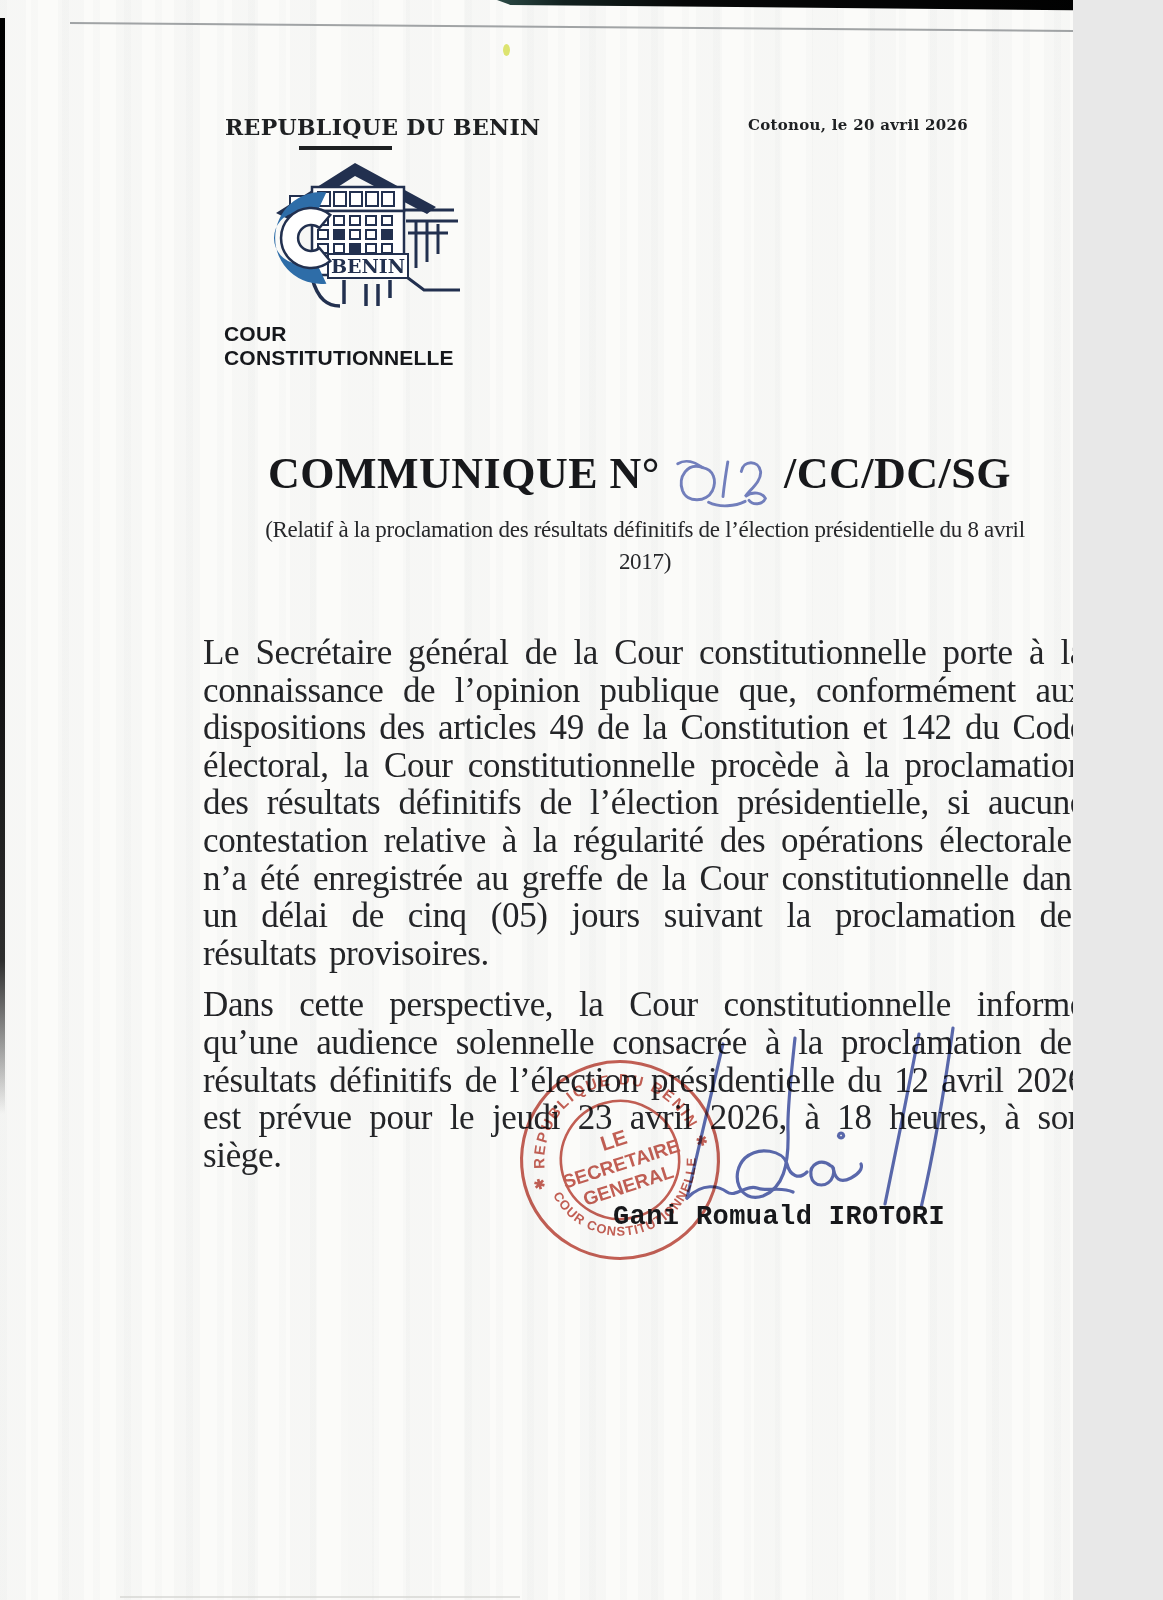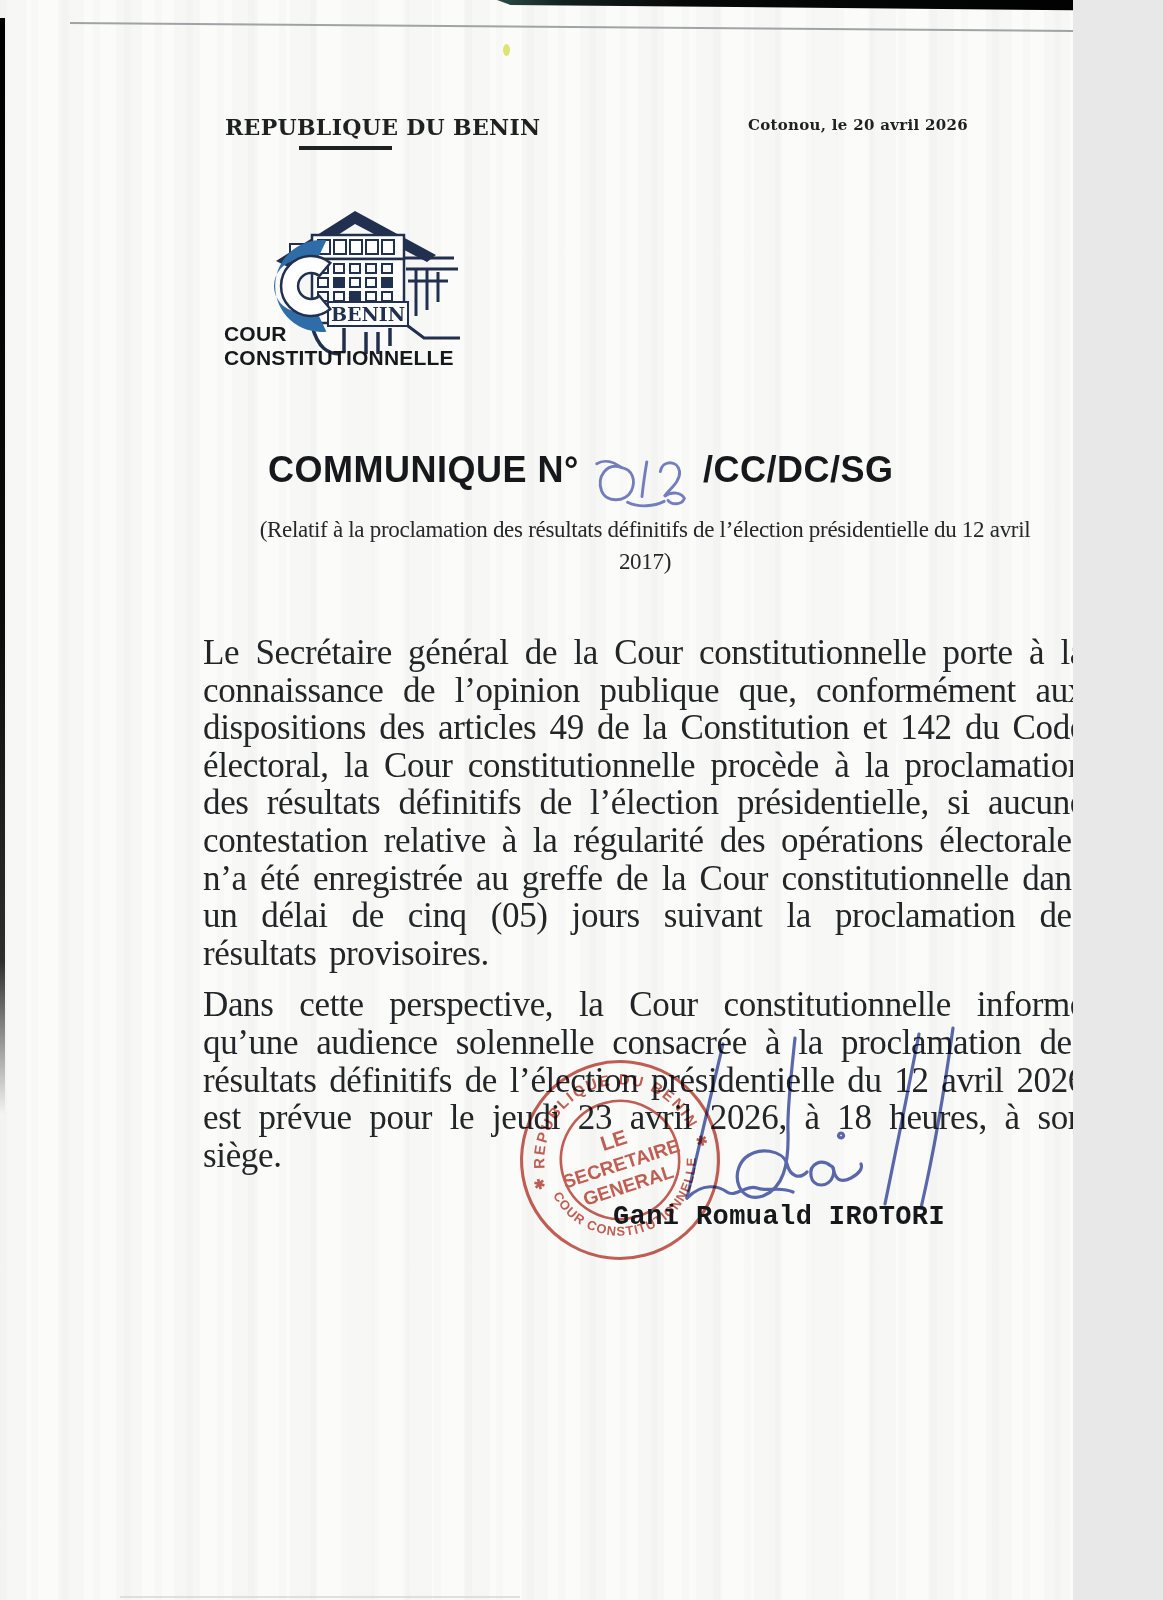--- a/index.html
+++ b/index.html
@@ -21,27 +21,27 @@
   .left-strip{position:absolute;left:0;top:18px;width:5px;height:1096px;
     background:linear-gradient(180deg,#000 0%,#0c0c0c 55%,#2e2e2e 86%,rgba(45,45,45,0) 100%);}
   .speck{position:absolute;left:503px;top:44px;width:7px;height:12px;border-radius:50%;
     background:#d6df4e;opacity:.8;}
   
   .hdr-left{position:absolute;left:225px;top:114px;font-family:"DejaVu Serif",serif;
     font-weight:bold;font-size:22px;letter-spacing:.3px;color:#1e2022;}
   .hdr-underline{position:absolute;left:299px;top:146px;width:93px;height:4px;background:#1e2022;}
   .hdr-date{position:absolute;left:748px;top:116px;font-family:"DejaVu Serif",serif;
     font-weight:bold;font-size:15px;letter-spacing:.3px;color:#1e2022;}
-  .logo-wrap{position:absolute;left:248px;top:150px;width:214px;height:170px;margin-top:48px;}
+  .logo-wrap{position:absolute;left:248px;top:150px;width:214px;height:170px;}
   .logo-caption{position:absolute;left:224px;top:322px;width:280px;
     font-family:"Liberation Sans",sans-serif;font-weight:bold;font-size:21px;
     letter-spacing:.2px;color:#16181c;}
   
   .title-row{position:absolute;left:268px;top:450px;display:flex;align-items:flex-start;white-space:nowrap;}
-  .title-main,.title-ref{font-family:Liberation Sans, sans-serif;font-weight:bold;font-size:36px;
+  .title-main,.title-ref{font-family:Liberation Serif, serif;font-weight:bold;font-size:44px;
     letter-spacing:.5px;color:#17181b;line-height:1.1;}
   .hand-num{width:106px;height:68px;margin:0 8px 0 10px;flex:none;}
   .subtitle{position:absolute;left:205px;top:514px;width:880px;text-align:center;
     font-size:23px;letter-spacing:-0.3px;line-height:32px;color:#26272a;}
   .subtitle .l1{white-space:nowrap;}
   
   .bodytext{position:absolute;left:203px;top:634px;width:882px;
     font-size:35px;line-height:37.6px;letter-spacing:-0.35px;word-spacing:4px;
     text-align:justify;color:#242528;}
   .bodytext p{margin:0 0 14px 0;}
@@ -135,21 +135,21 @@
         <path d="M34,18 C18,12 8,28 13,42 C18,55 38,54 44,42 C49,31 45,20 34,18"></path>
         <path d="M60,12 C58,24 56,38 55,48"></path>
         <path d="M40,54 C52,60 68,58 78,53"></path>
         <path d="M74,22 C76,10 92,10 94,22 C95,32 84,40 78,48 C86,42 96,44 99,50 C96,57 86,57 82,52"></path>
       </g>
     </svg>
     <span class="title-ref">/CC/DC/SG</span>
   </div>
 
   <div class="subtitle">
-    <div class="l1">(Relatif à la proclamation des résultats définitifs de l’élection présidentielle du 12 avril</div>
+    <div class="l1">(Relatif à la proclamation des résultats définitifs de l’élection présidentielle du 8 avril</div>
     <div class="l2">2017)</div>
   </div>
 
   <div class="bodytext">
     <p>Le Secrétaire général de la Cour constitutionnelle porte à la connaissance de l’opinion publique que, conformément aux dispositions des articles 49 de la Constitution et 142 du Code électoral, la Cour constitutionnelle procède à la proclamation des résultats définitifs de l’élection présidentielle, si aucune contestation relative à la régularité des opérations électorales n’a été enregistrée au greffe de la Cour constitutionnelle dans un délai de cinq (05) jours suivant la proclamation des résultats provisoires.</p>
     <p>Dans cette perspective, la Cour constitutionnelle informe qu’une audience solennelle consacrée à la proclamation des résultats définitifs de l’élection présidentielle du 12 avril 2026 est prévue pour le jeudi 23 avril 2026, à 18 heures, à son siège.</p>
   </div>
 
   <svg class="stamp" viewBox="0 0 220 220">
     <defs>

